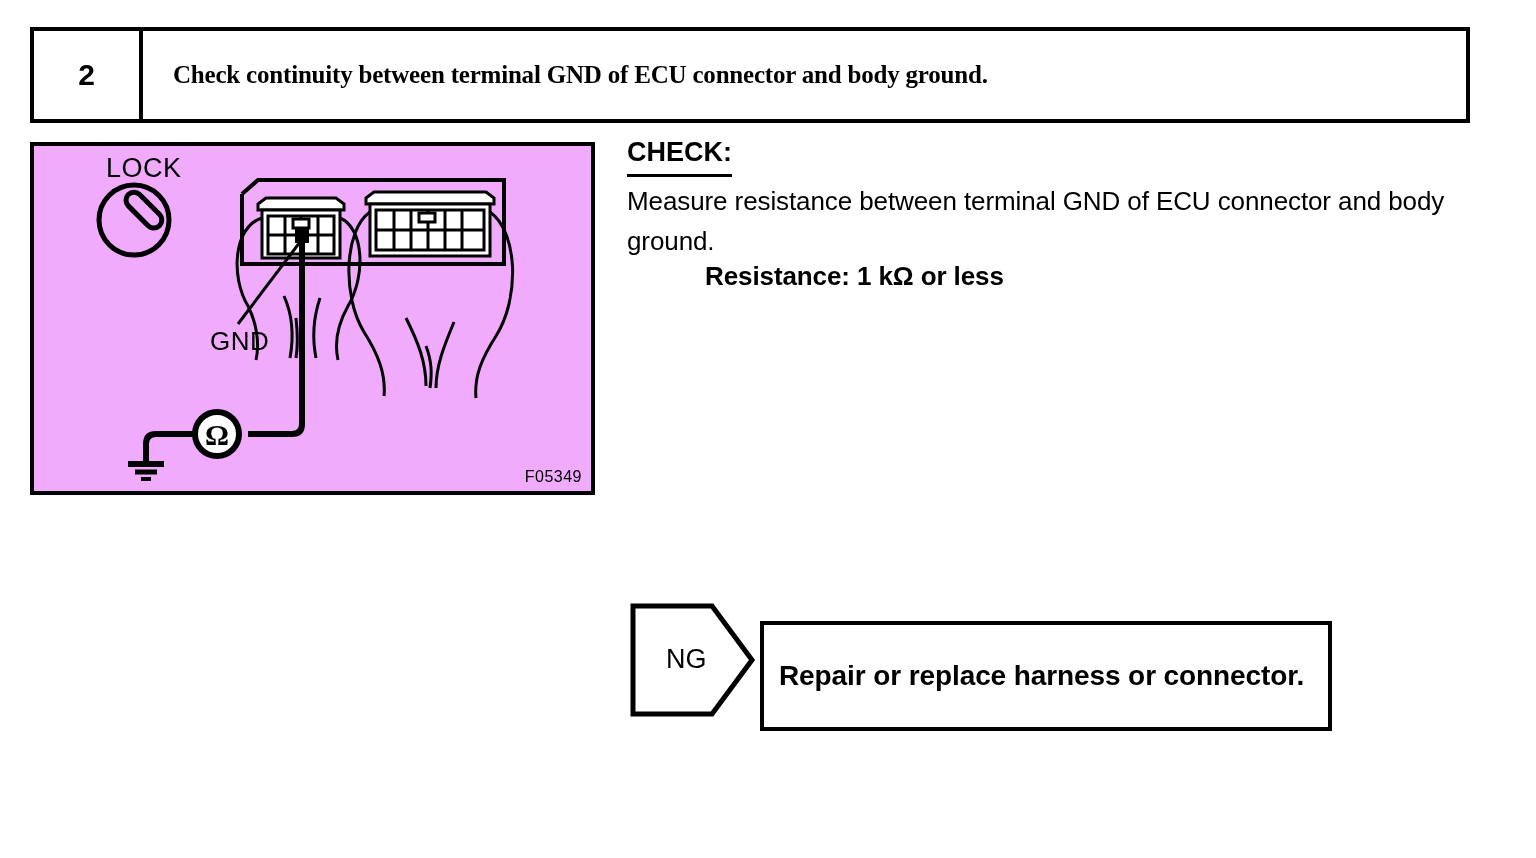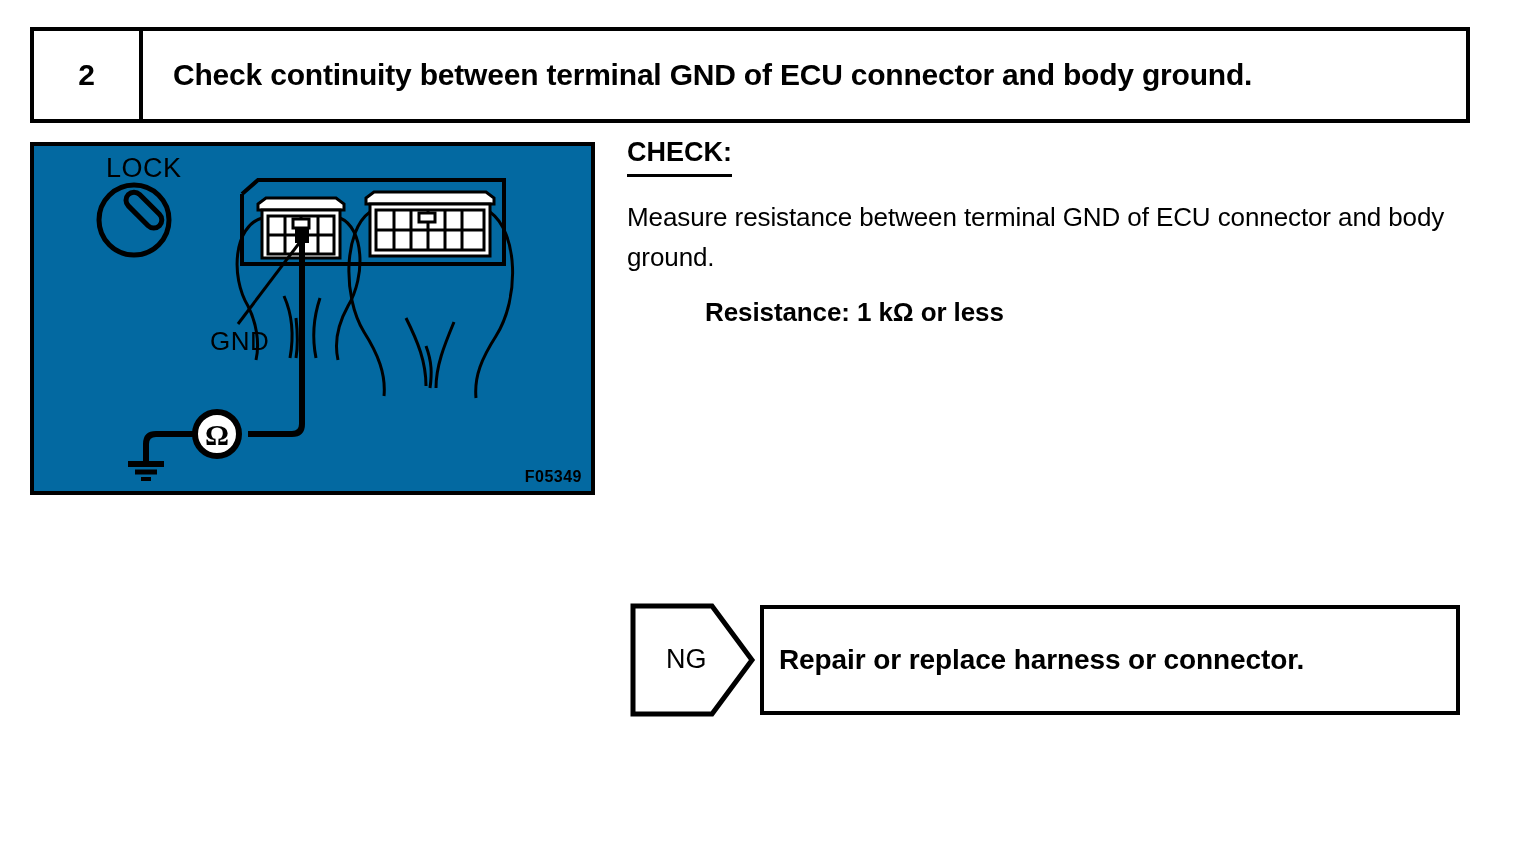--- a/index.html
+++ b/index.html
@@ -56,57 +56,58 @@
     left: 113px;
     top: 0;
     right: 0;
     height: 88px;
     display: flex;
     align-items: center;
     padding-left: 26px;
     box-sizing: border-box;
   }
   .step-title-text {
-    font-size: 30px;
+    font-size: 25px;
     font-weight: bold;
     letter-spacing: -0.2px;
     white-space: nowrap;
+    font-family: Liberation Serif, serif;
   }
 
   
   .illus-box {
     position: absolute;
     left: 30px;
     top: 142px;
     width: 565px;
     height: 353px;
     border: 4px solid #000;
     box-sizing: border-box;
-    background: #0369a1;
+    background: #f0abfc;
   }
   .illus-inner {
     position: absolute;
     left: 0; top: 0;
     width: 100%;
     height: 100%;
   }
   .lock-label {
     position: absolute;
     left: 72px;
     top: 7px;
     font-size: 27px;
     font-weight: normal;
     letter-spacing: 0.5px;
   }
   .fig-id {
     position: absolute;
     right: 9px;
     bottom: 5px;
     font-size: 16px;
-    font-weight: bold;
+    font-weight: normal;
     letter-spacing: 0.5px;
     padding-left: 16px;
   }
   .gnd-label {
     position: absolute;
     left: 176px;
     top: 180px;
     font-size: 26px;
     letter-spacing: 0.5px;
   }
@@ -126,30 +127,30 @@
     display: inline-block;
     font-size: 27px;
     font-weight: bold;
     border-bottom: 3px solid #000;
     line-height: 1.08;
     padding-bottom: 7px;
   }
   .check-body {
     font-size: 26px;
     line-height: 1.52;
-    margin-top: 21px;
+    margin-top: 5px;
     letter-spacing: -0.1px;
   }
   .ok-label-row {
     margin-top: 4px;
   }
   .spec-line {
     font-size: 26px;
     font-weight: bold;
-    margin-top: 20px;
+    margin-top: 0;
     padding-left: 78px;
     letter-spacing: -0.1px;
   }
 
   
   .ng-row {
     position: absolute;
     left: 630px;
     top: 603px;
   }
@@ -161,22 +162,22 @@
   .ng-arrow-text {
     position: absolute;
     left: 36px;
     top: 41px;
     font-size: 27px;
     font-weight: normal;
   }
   .ng-result-box {
     position: absolute;
     left: 130px;
-    top: 2px;
-    width: 700px;
+    top: 18px;
+    width: 572px;
     height: 110px;
     border: 4px solid #000;
     box-sizing: border-box;
     display: flex;
     align-items: center;
     padding-left: 15px;
   }
   .ng-result-text {
     font-size: 28px;
     font-weight: bold;

